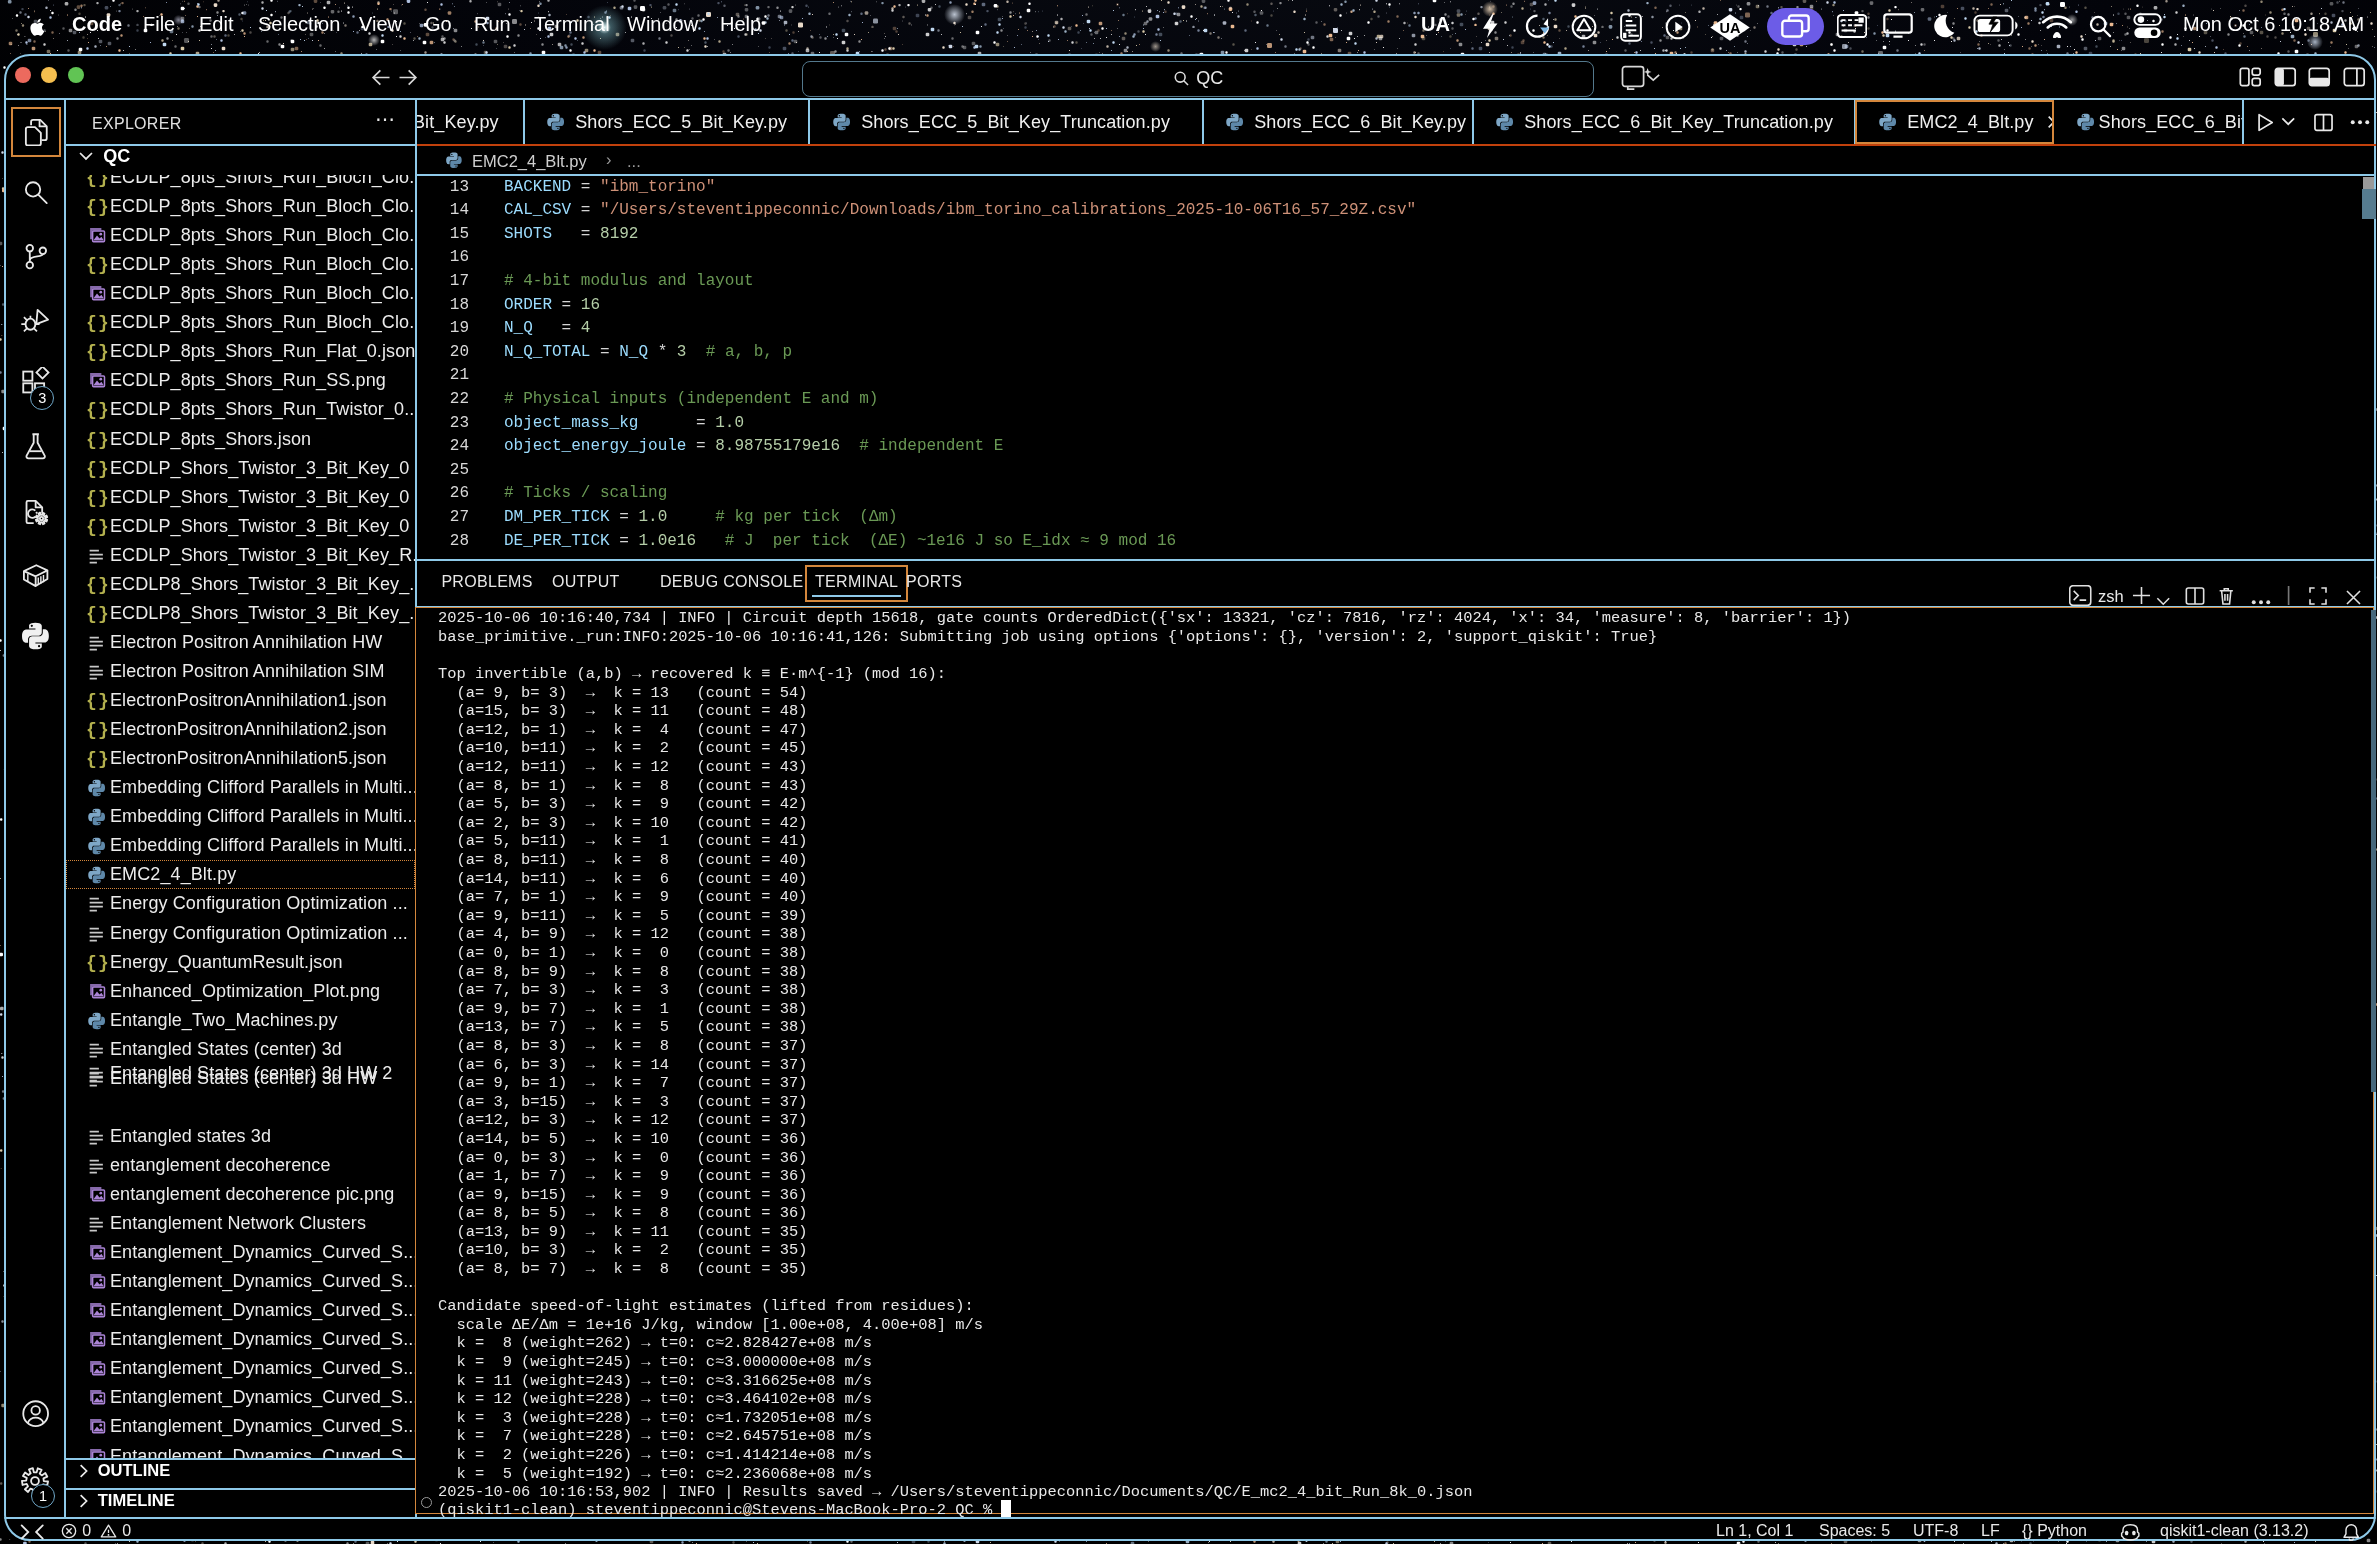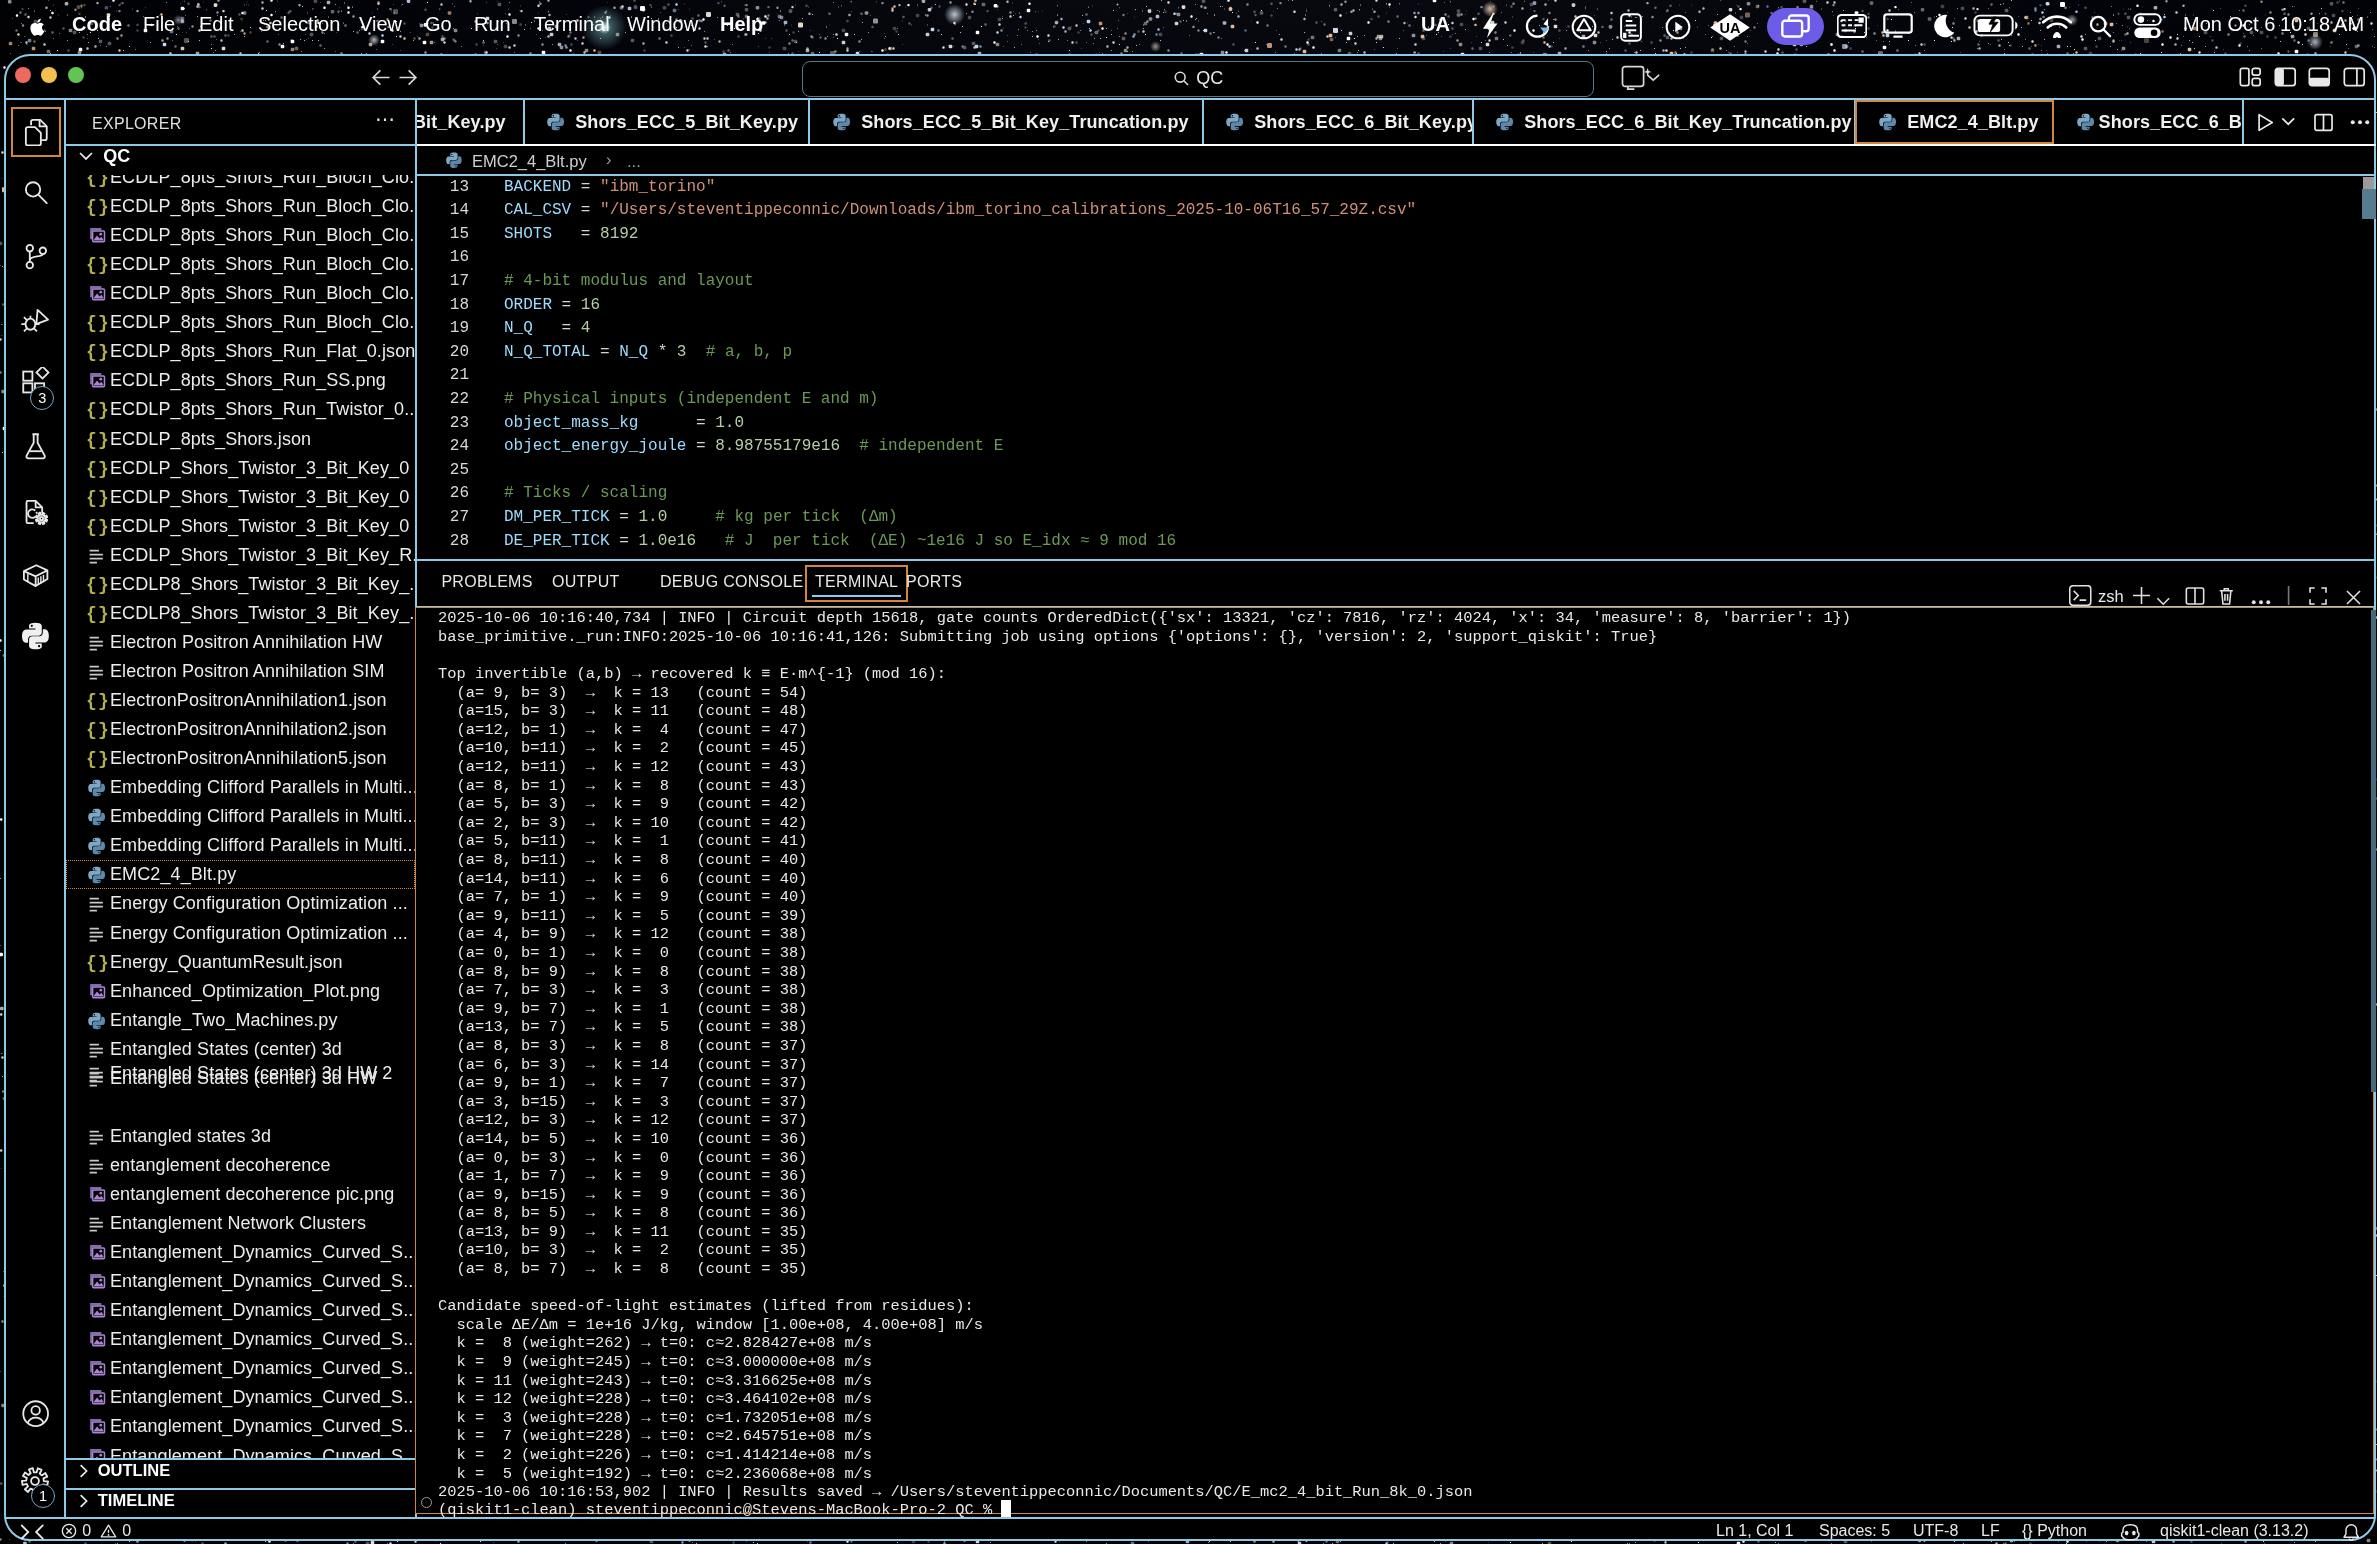--- a/index.html
+++ b/index.html
@@ -41,21 +41,21 @@
 .fn { position:absolute; left:44px; color:#ececec; font-size:18px; letter-spacing:0.1px; white-space:nowrap; }
 .jb { color:#b3b04e; font-size:18px; font-weight:700; font-family:"Liberation Mono",monospace; letter-spacing:1.3px; }
 #outline { position:absolute; left:0; top:1358px; width:100%; height:30px; border-top:2px solid #8ec9e8;
   color:#fff; font-weight:700; font-size:16.5px; }
 #timeline { position:absolute; left:0; top:1388px; width:100%; height:29px; border-top:2px solid #8ec9e8;
   color:#fff; font-weight:700; font-size:16.5px; }
 .chev { display:inline-block; margin:0 9.2px 0 12px; }
 
 #editor { position:absolute; left:413px; top:0; right:0; height:100%; }
 #sbdivider { position:absolute; left:411px; top:46px; width:2px; height:1417px; background:#8ec9e8; }
-#tabbar { position:absolute; left:0; top:0; width:100%; height:46px; border-bottom:2px solid #ffffff;font-weight:bold; }
+#tabbar { position:absolute; left:0; top:0; width:100%; height:46px; border-bottom:2px solid #c2410c; }
 .tab { position:absolute; top:0; height:44px; display:flex; align-items:center; overflow:hidden;
   border-right:2px solid #8ec9e8; color:#f0f0f0; font-size:18px; letter-spacing:0.1px; }
 .tab.active { border:2px solid #d4873c; }
 .tpi { margin-left:21px; flex:none; display:flex; }
 .tlabel { margin-left:9.2px; white-space:nowrap; }
 #tabactions { position:absolute; right:0; top:0; width:132px; height:44px; display:flex; align-items:center; padding-left:10.6px; }
 #breadcrumb { position:absolute; left:0; top:46px; width:100%; height:30px; border-bottom:2px solid #8ec9e8;
   color:#cfcfcf; font-size:16.5px; }
 #codearea { position:absolute; left:0; top:75px; width:100%; height:386px; border-bottom:2px solid #8ec9e8; }
 #lnums { position:absolute; left:0; top:0.7px; width:52px; text-align:right; color:#d8d8d8;
@@ -103,21 +103,21 @@
       </svg>
       <div class="mi" style="left:72px;font-weight:700">Code</div>
       <div class="mi" style="left:143px;font-weight:400">File</div>
       <div class="mi" style="left:199px;font-weight:400">Edit</div>
       <div class="mi" style="left:258px;font-weight:400">Selection</div>
       <div class="mi" style="left:359px;font-weight:400">View</div>
       <div class="mi" style="left:425px;font-weight:400">Go</div>
       <div class="mi" style="left:474px;font-weight:400">Run</div>
       <div class="mi" style="left:534px;font-weight:400">Terminal</div>
       <div class="mi" style="left:627px;font-weight:400">Window</div>
-      <div class="mi" style="left:720px;font-weight:700">Help</div>
+      <div class="mi" style="left:720px;font-weight:400">Help</div>
       <div style="position:absolute;right:0;top:0">&nbsp;</div>
       <div class="mbi" style="left:1421px"><span style="font-weight:700;font-size:20px">UA</span></div>
       <div class="mbi" style="left:1479px"><svg width="22.5" height="26.4" viewBox="0 0 34 40" style="">
           <path d="M20 2 6 24h10l-4 14L28 16H17l5-14z" fill="#fff"></path>
         </svg></div>
       <div class="mbi" style="left:1523px"><svg width="29" height="26.4" viewBox="0 0 44 40" style="">
           <path d="M22 4a16 16 0 1 0 16 16" stroke="#fff" stroke-width="3.4" fill="none"></path>
           <path d="M38 20l-7-3 7-9z" fill="#fff"></path>
           <path d="M26 22h14l-7 9z" fill="#7ab3e0"></path>
           <path d="M14 14h12M14 20h12M14 26h8" stroke="#000" stroke-width="0"></path>

